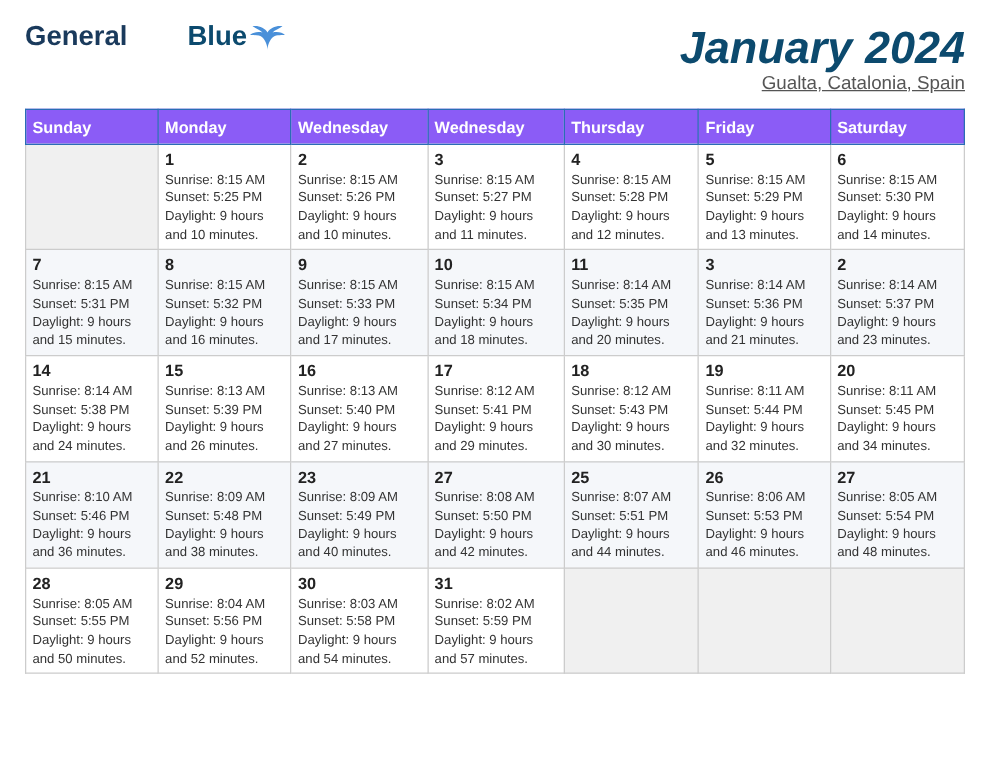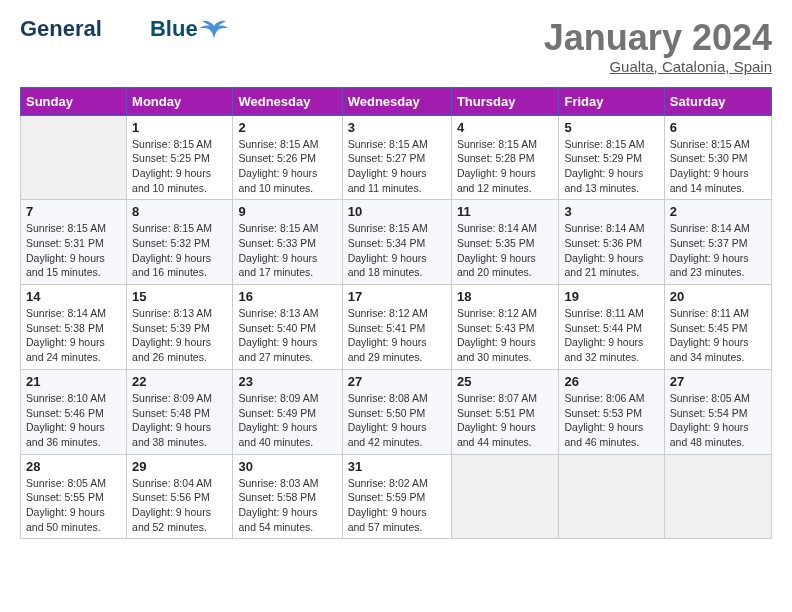--- a/index.html
+++ b/index.html
@@ -24,35 +24,36 @@
       display: flex;
       flex-direction: column;
       align-items: flex-start;
     }
     .title-block {
       text-align: right;
     }
     .month-title {
       font-size: 36px;
       font-weight: bold;
-      color: #737373;
+      color: #0c4a6e;
       line-height: 1.1;
+      font-style: italic;
     }
     .location {
       font-size: 15px;
       color: #555;
       text-decoration: underline;
     }
     table {
       width: 100%;
       border-collapse: collapse;
       font-size: 11px;
     }
     thead tr th {
-      background-color: #a21caf;
+      background-color: #8b5cf6;
       color: #fff;
       padding: 6px 5px;
       text-align: left;
       font-size: 13px;
       font-weight: bold;
       border: 1px solid #2a6db5;
     }
     tbody tr td {
       border: 1px solid #ccc;
       padding: 4px 5px;

